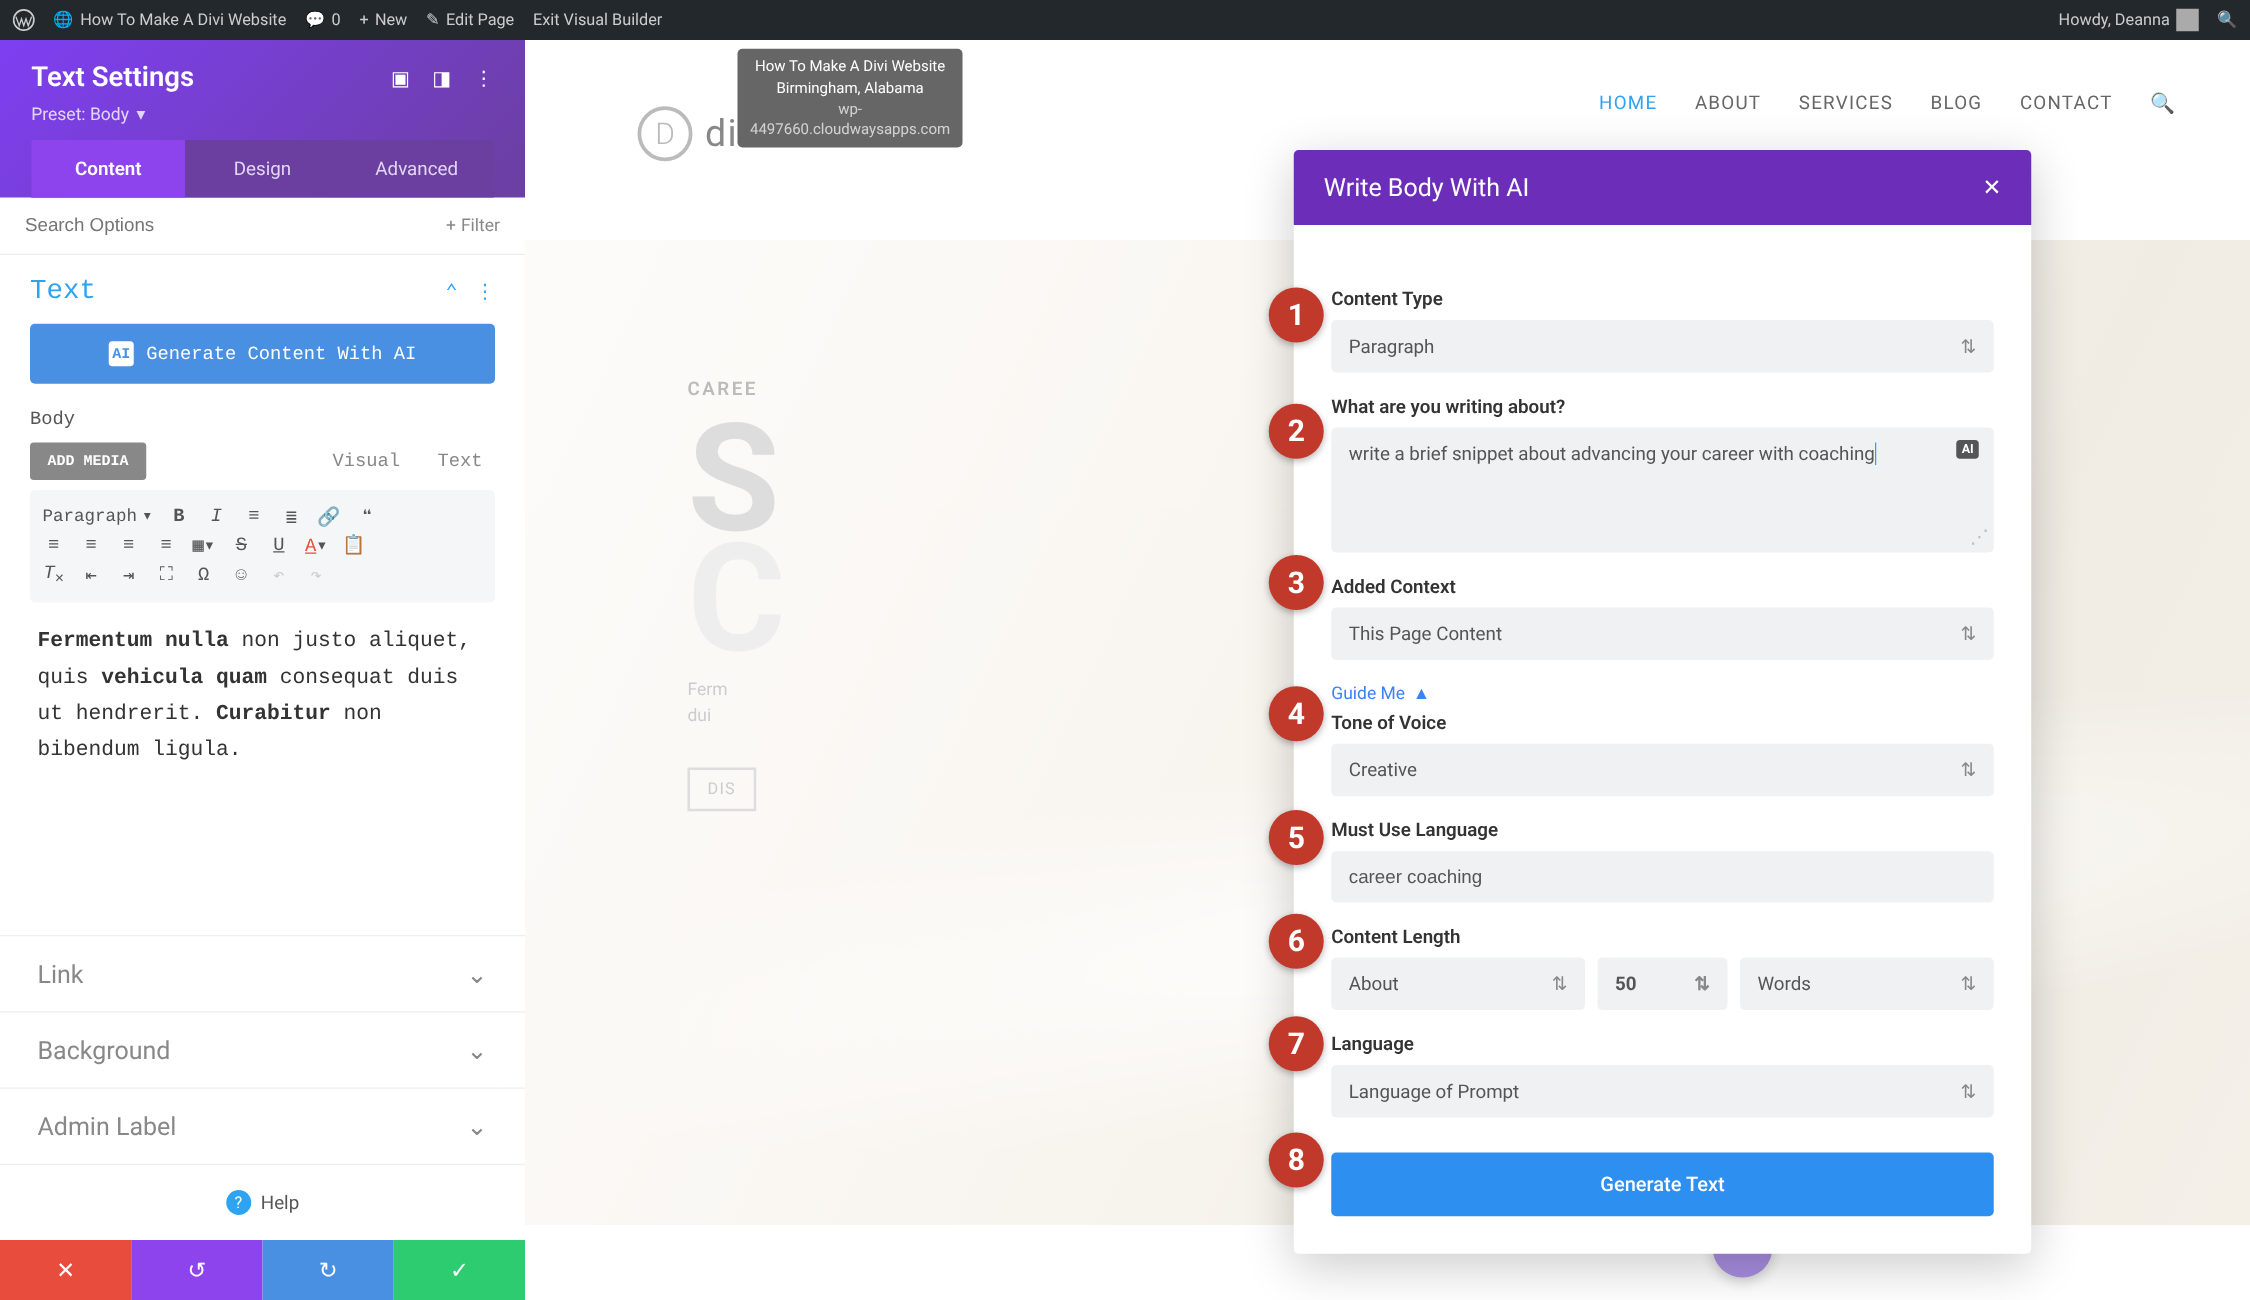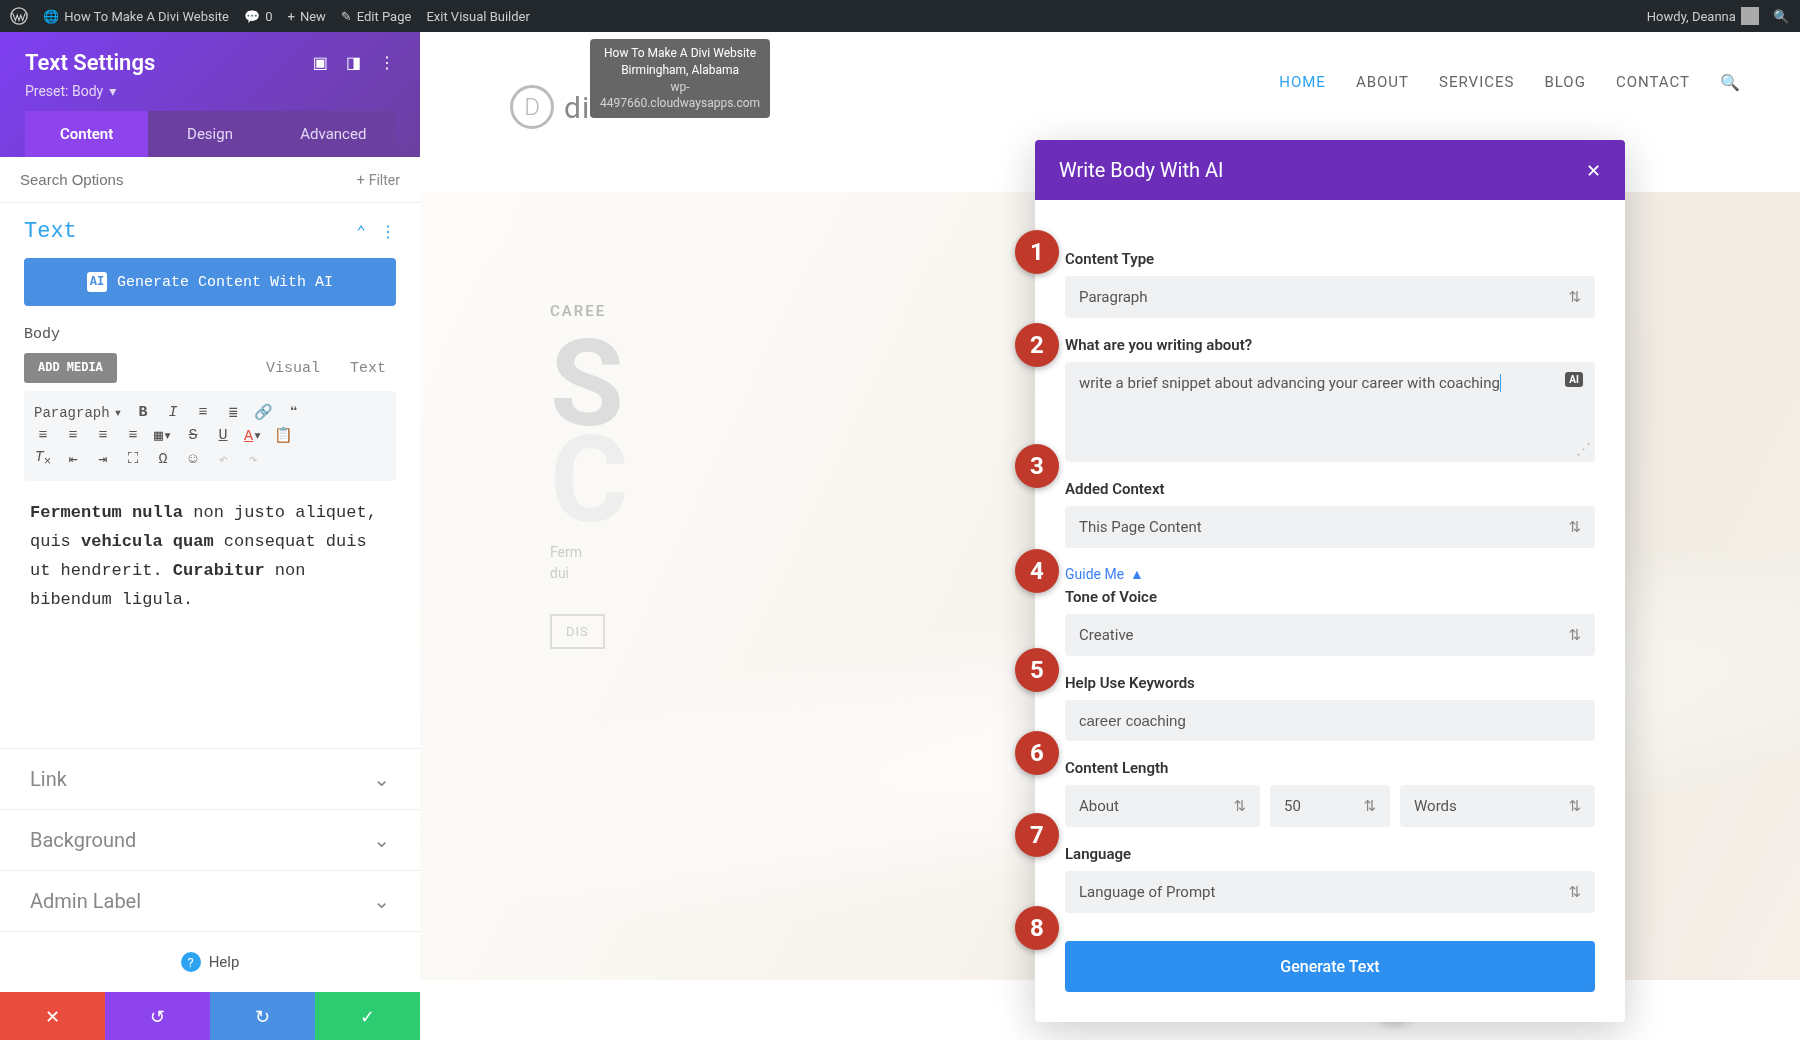--- a/index.html
+++ b/index.html
@@ -79,35 +79,35 @@
 .nav-search { color: #666; cursor: pointer; }
 
 .page-content-hint { position: absolute; left: 130px; top: 270px; z-index: 2; color: #ccc; }
 .career-label { color: #bbb; font-size: 15px; letter-spacing: 2px; font-weight: 600; }
 .big-s { font-size: 120px; color: #ddd; font-weight: 700; line-height: 0.9; margin-top: 10px; }
 .big-c { font-size: 120px; color: #eee; font-weight: 700; line-height: 0.7; }
 .ferm { color: #ccc; font-size: 14px; margin-top: 20px; line-height: 1.5; }
 .dis-btn { border: 2px solid #ddd; color: #ccc; padding: 8px 14px; display: inline-block; margin-top: 30px; font-size: 13px; letter-spacing: 1px; }
 
 
-.modal { position: absolute; left: 615px; top: 108px; width: 590px; background: #fff; border-radius: 4px; box-shadow: 0 10px 40px rgba(0,0,0,0.2); z-index: 20; }
+.modal { position: absolute; left: 615px; top: 88px; width: 590px; background: #fff; border-radius: 4px; box-shadow: 0 10px 40px rgba(0,0,0,0.2); z-index: 20; }
 .modal-header { background: #6c2eb9; color: #fff; padding: 18px 24px; display: flex; justify-content: space-between; align-items: center; font-size: 20px; border-radius: 4px 4px 0 0; }
 .modal-close { cursor: pointer; color: #fff; font-size: 18px; }
 .modal-body { padding: 22px 30px 30px; margin-top: 28px; }
 .form-label { font-size: 15px; color: #333; font-weight: 600; margin-bottom: 8px; margin-top: 18px; }
 .form-label:first-child { margin-top: 0; }
 .select-field { background: #f0f1f3; border-radius: 4px; padding: 12px 14px; font-size: 15px; color: #555; display: flex; justify-content: space-between; align-items: center; cursor: pointer; }
 .select-caret { color: #888; }
 .textarea-field { background: #f0f1f3; border-radius: 4px; padding: 12px 14px; font-size: 15px; color: #555; min-height: 100px; position: relative; resize: vertical; }
 .textarea-ai-badge { position: absolute; top: 10px; right: 12px; background: #555; color: #fff; font-size: 10px; padding: 2px 4px; border-radius: 3px; font-weight: bold; }
 .input-field { background: #f0f1f3; border-radius: 4px; padding: 12px 14px; font-size: 15px; color: #555; border: none; width: 100%; }
 .guide-link { color: #3b82f6; font-size: 14px; cursor: pointer; display: flex; align-items: center; gap: 6px; margin-top: 18px; }
 .content-length-row { display: flex; gap: 10px; }
 .content-length-row .select-field { flex: 1; }
-.number-field { background: #f0f1f3; border-radius: 4px; padding: 12px 14px; font-size: 15px; color: #555; width: 120px; display: flex; justify-content: space-between; align-items: center; }
+.number-field { background: #f0f1f3; border-radius: 4px; padding: 12px 14px; font-size: 15px; color: #555; width: 104px; display: flex; justify-content: space-between; align-items: center; font-weight: bold; }
 .generate-text-btn { background: #2d8ff0; color: #fff; text-align: center; padding: 16px; border-radius: 4px; font-size: 16px; font-weight: 500; cursor: pointer; margin-top: 28px; }
 
 
 .nbadge { position: absolute; width: 44px; height: 44px; background: #c0392b; border-radius: 50%; color: #fff; font-size: 24px; font-weight: 700; display: flex; align-items: center; justify-content: center; z-index: 30; box-shadow: 0 2px 6px rgba(0,0,0,0.3); }
 
 
 .fab { position: absolute; left: 50%; bottom: 18px; transform: translateX(260px); width: 48px; height: 48px; background: #a88de0; border-radius: 50%; display: flex; align-items: center; justify-content: center; color: #fff; cursor: pointer; z-index: 15; box-shadow: 0 3px 10px rgba(0,0,0,0.2); }
 </style>
 </head>
 <body>
@@ -311,21 +311,21 @@
             <span>Guide Me</span> 
             <span>▲</span>
           </div>
 
         <div class="form-label" style="margin-top:6px;">Tone of Voice</div>
         <div class="select-field">
             <span>Creative</span>
             <span class="select-caret">⇅</span>
           </div>
 
-        <div class="form-label">Help Use Keywords</div>
+        <div class="form-label">Must Use Language</div>
         <input class="input-field" value="career coaching" style="">
 
         <div class="form-label">Content Length</div>
         <div class="content-length-row">
           <div class="select-field">
               <span>About</span>
               <span class="select-caret">⇅</span>
             </div>
           <div class="number-field">
               <span>50</span>

